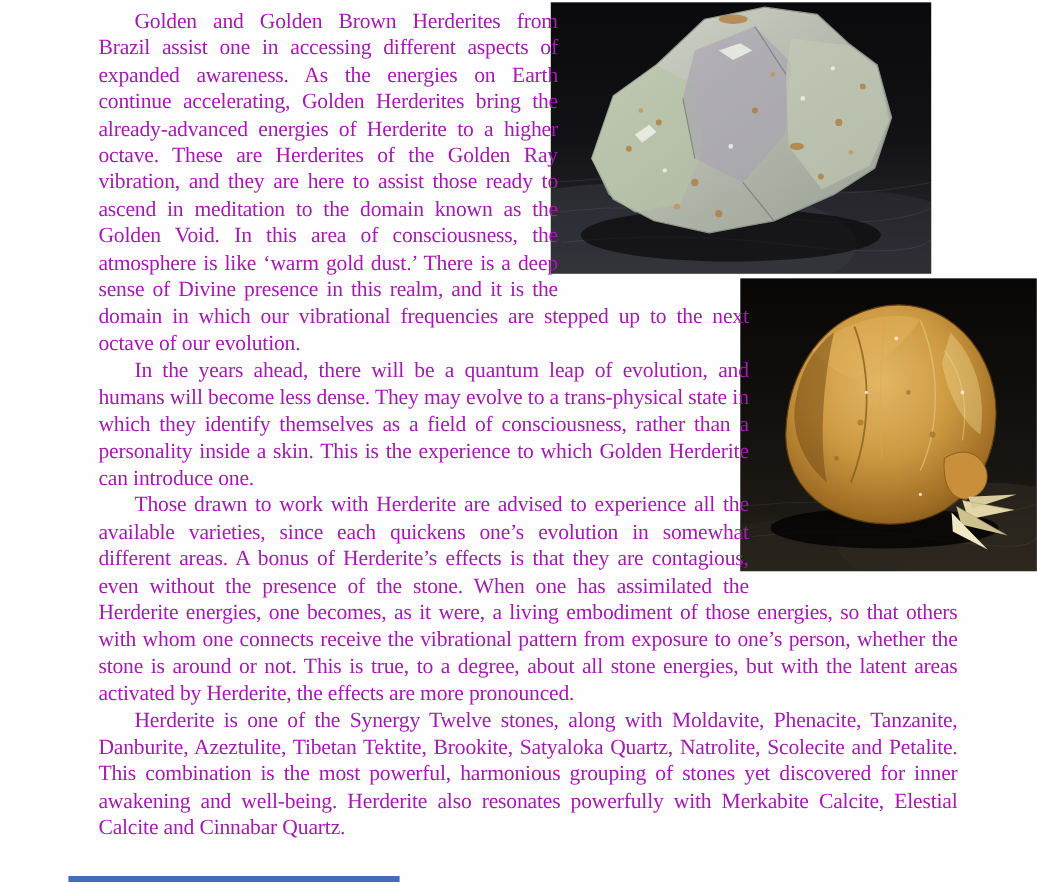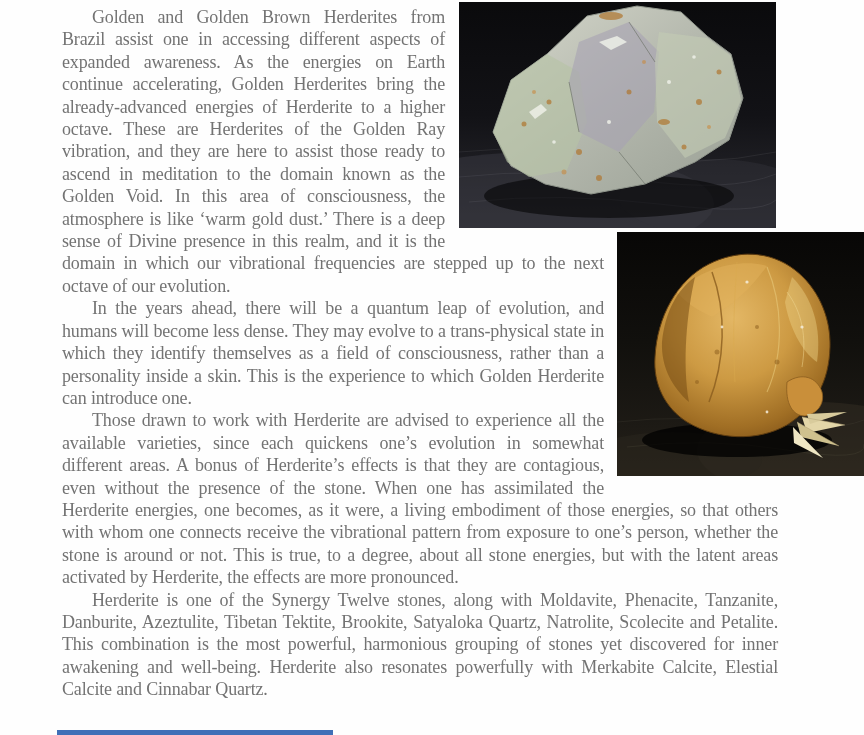--- a/index.html
+++ b/index.html
@@ -129,21 +129,21 @@
       </g>
       <g fill="#f6eedd" opacity="0.85">
         <circle cx="130" cy="50" r="1.6"></circle>
           <circle cx="185" cy="95" r="1.6"></circle>
         <circle cx="105" cy="95" r="1.4"></circle>
           <circle cx="150" cy="180" r="1.4"></circle>
       </g>
     </svg>
   </div>
 
-  <div class="text-flow" style="color: #737373;">
+  <div class="text-flow" style="color: #a21caf; margin-left: 20px;">
     <div class="sp-a"></div>
     <div class="sp-b"></div>
     <p>Golden and Golden Brown Herderites from Brazil assist one in accessing different aspects of expanded awareness. As the energies on Earth continue accelerating, Golden Herderites bring the already-advanced energies of Herderite to a higher octave. These are Herderites of the Golden Ray vibration, and they are here to assist those ready to ascend in meditation to the domain known as the Golden Void. In this area of con­sciousness, the atmosphere is like ‘warm gold dust.’ There is a deep sense of Divine presence in this realm, and it is the domain in which our vibrational frequencies are stepped up to the next octave of our evolution.</p>
     <p>In the years ahead, there will be a quantum leap of evolution, and humans will become less dense. They may evolve to a trans-physical state in which they identify themselves as a field of consciousness, rather than a personality inside a skin. This is the experience to which Golden Herderite can introduce one.</p>
     <p>Those drawn to work with Herderite are advised to experience all the available varieties, since each quickens one’s evolution in some­what different areas. A bonus of Herderite’s effects is that they are contagious, even without the presence of the stone. When one has assimilated the Herderite energies, one becomes, as it were, a living embodiment of those energies, so that others with whom one connects receive the vibrational pattern from exposure to one’s person, whether the stone is around or not. This is true, to a degree, about all stone energies, but with the latent areas activated by Herderite, the effects are more pronounced.</p>
     <p>Herderite is one of the Synergy Twelve stones, along with Moldavite, Phenacite, Tanzanite, Danburite, Azeztulite, Tibetan Tektite, Brookite, Satyaloka Quartz, Natrolite, Scolecite and Petalite. This combination is the most powerful, harmonious grouping of stones yet discov­ered for inner awakening and well-being. Herderite also resonates powerfully with Merkabite Calcite, Elestial Calcite and Cinnabar Quartz.</p>
   </div>
 
   <div class="bottom-line" style="background: rgb(63, 111, 183);"></div>
 

